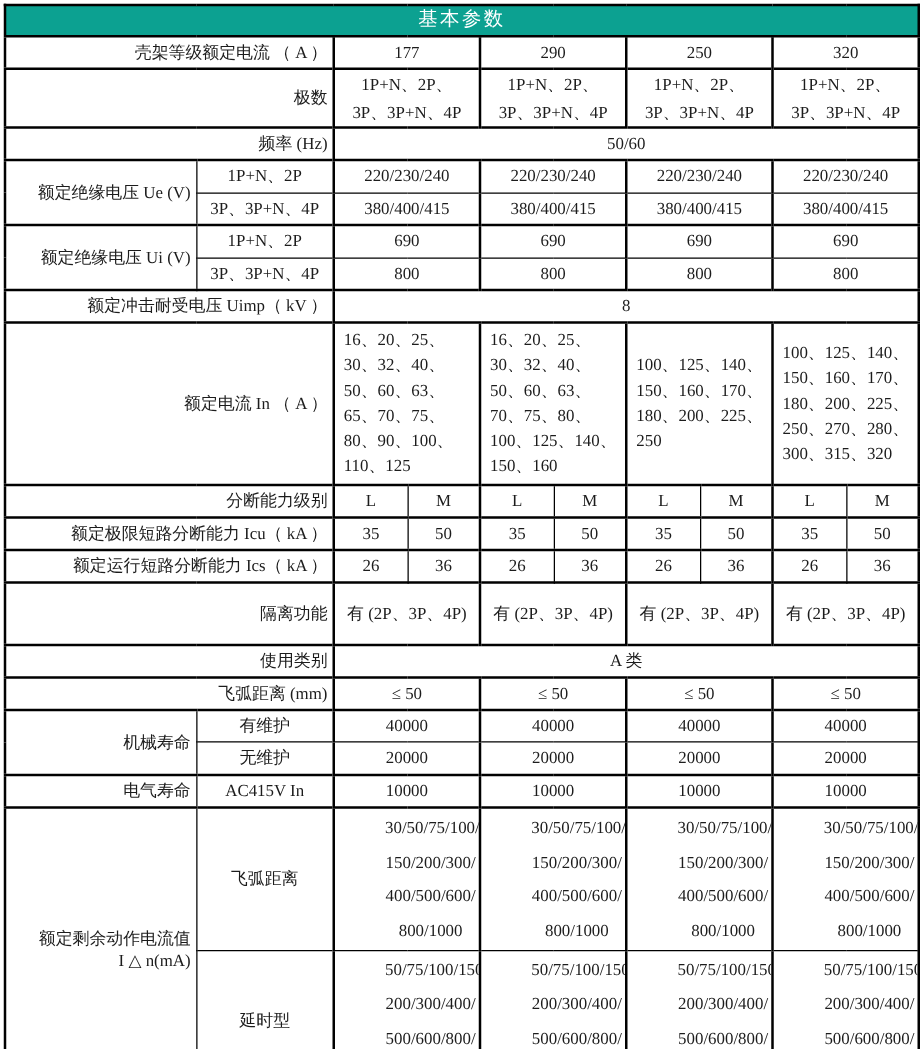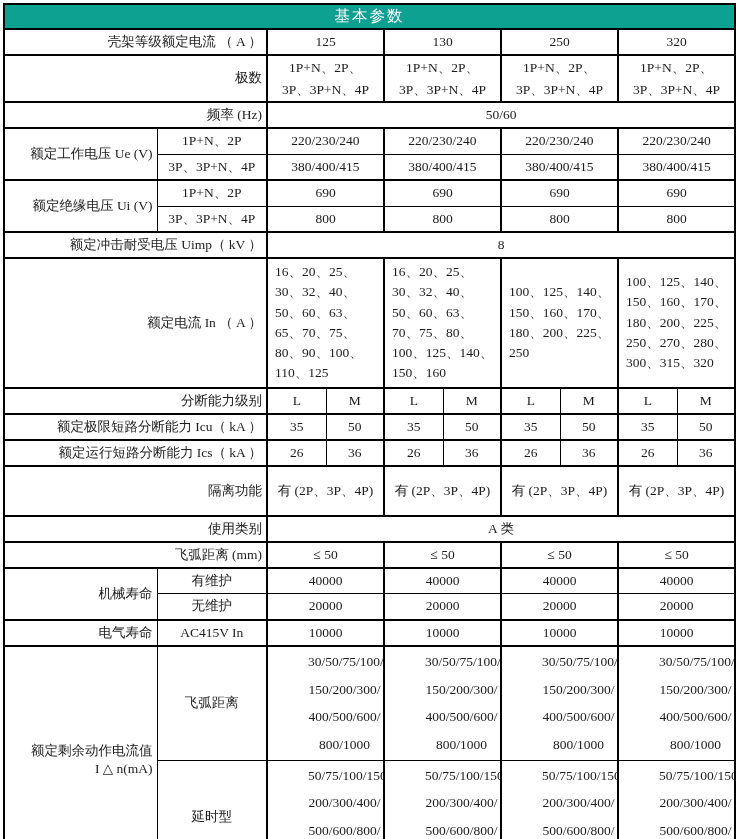--- a/index.html
+++ b/index.html
@@ -76,22 +76,22 @@
         <col style="width:58px">
 </colgroup>
 <tbody>
 
 <tr class="rt">
   <td colspan="10" class="title">基本参数</td>
 </tr>
 
 <tr class="h26 bt2">
   <td colspan="2" class="lab">壳架等级额定电流 （ A ）</td>
-  <td colspan="2" class="bl2">125</td>
-  <td colspan="2" class="bl2">130</td>
+  <td colspan="2" class="bl2">177</td>
+  <td colspan="2" class="bl2">290</td>
   <td colspan="2" class="bl2">250</td>
   <td colspan="2" class="bl2">320</td>
 </tr>
 
 <tr class="h42 bt2">
   <td colspan="2" class="lab">极数</td>
   <td colspan="2" class="bl2 poles">1P+N、2P、
 3P、3P+N、4P</td>
   <td colspan="2" class="bl2 poles">1P+N、2P、
 3P、3P+N、4P</td>
@@ -100,21 +100,21 @@
   <td colspan="2" class="bl2 poles">1P+N、2P、
 3P、3P+N、4P</td>
 </tr>
 
 <tr class="h26 bt2">
   <td colspan="2" class="lab">频率 (Hz)</td>
   <td colspan="8" class="bl2">50/60</td>
 </tr>
 
 <tr class="h26 bt2">
-  <td rowspan="2" class="lab">额定工作电压 Ue (V)</td>
+  <td rowspan="2" class="lab">额定绝缘电压 Ue (V)</td>
   <td>1P+N、2P</td>
   <td colspan="2" class="bl2">220/230/240</td>
   <td colspan="2" class="bl2">220/230/240</td>
   <td colspan="2" class="bl2">220/230/240</td>
   <td colspan="2" class="bl2">220/230/240</td>
 </tr>
 <tr class="h26">
   <td>3P、3P+N、4P</td>
   <td colspan="2" class="bl2">380/400/415</td>
   <td colspan="2" class="bl2">380/400/415</td>

